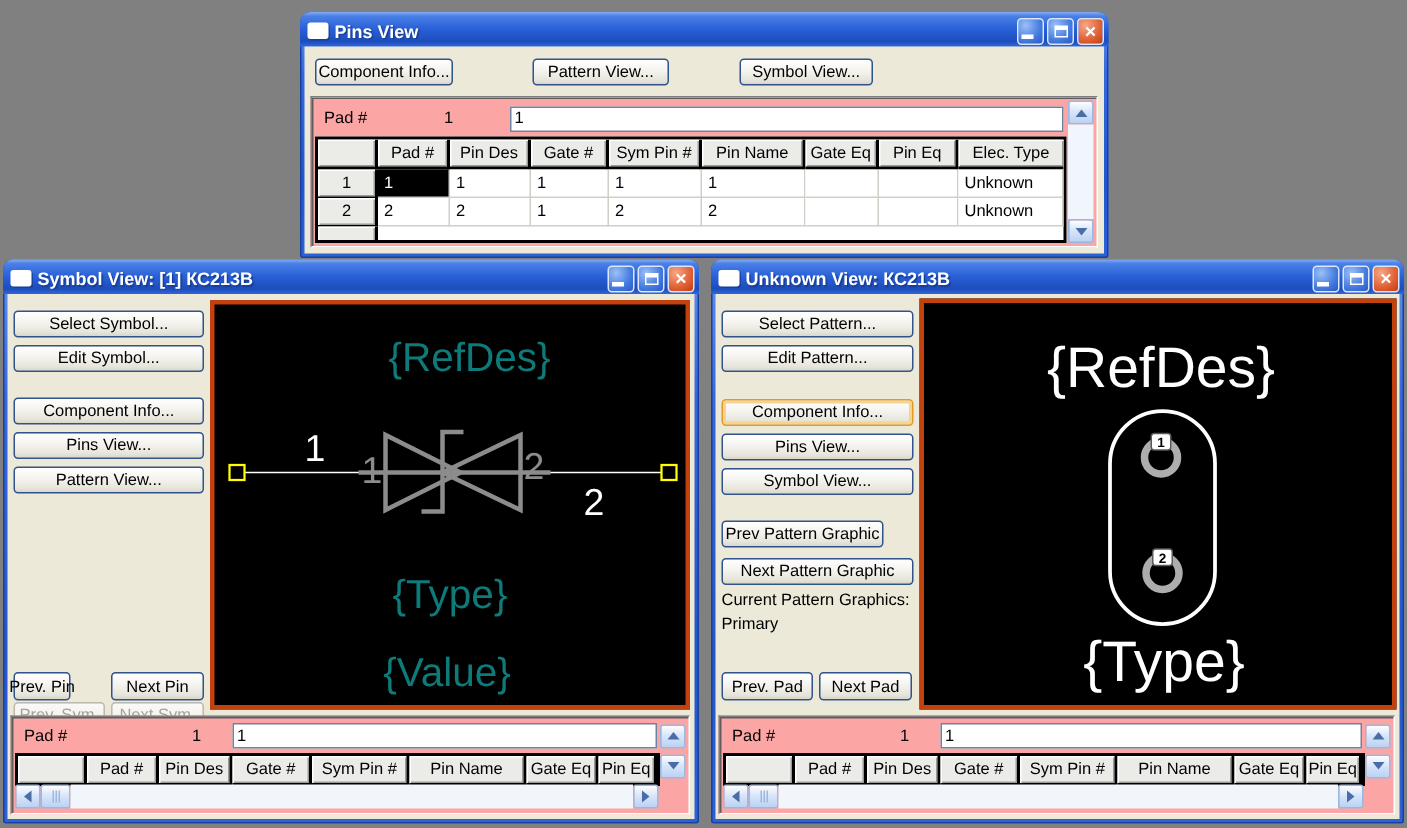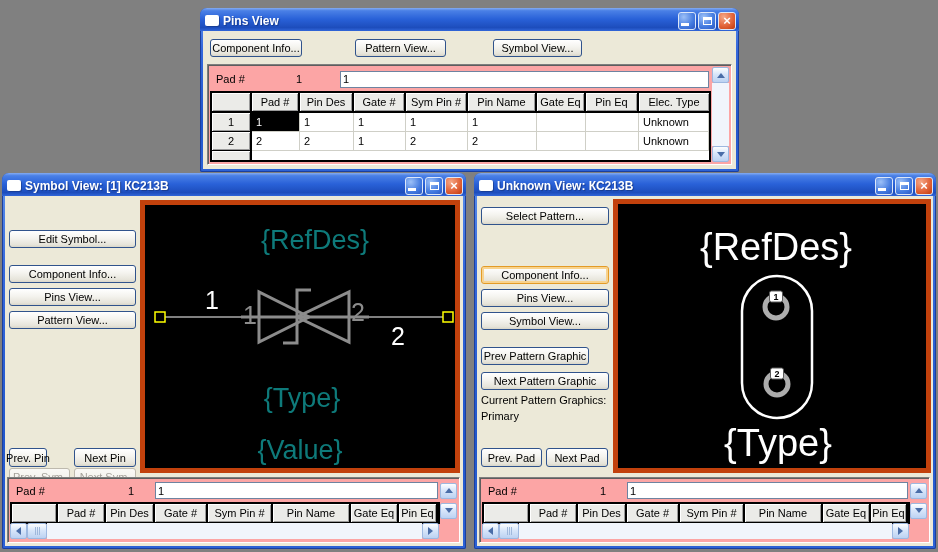--- a/index.html
+++ b/index.html
@@ -79,21 +79,21 @@
   .t-dn{width:0;height:0;border-left:4px solid transparent;border-right:4px solid transparent;border-top:5px solid #4A6DA8;}
   .t-l{width:0;height:0;border-top:4px solid transparent;border-bottom:4px solid transparent;border-right:5px solid #4A6DA8;}
   .t-r{width:0;height:0;border-top:4px solid transparent;border-bottom:4px solid transparent;border-left:5px solid #4A6DA8;}
   .h-thumb { width:20px; height:16px;
     background:linear-gradient(180deg,#FDFEFF,#D8E6FA 45%,#BCD2F2);
     border:1px solid #9DB8E0; border-radius:2px;
     display:flex; align-items:center; justify-content:center; gap:1px; }
   .h-thumb i { display:block; width:1px; height:8px; background:#9FB8DC; }
 
   
-  .canvas { position:absolute; background:#000; border:5px solid #c2410c; }
+  .canvas { position:absolute; background:#000; border:3px solid #c2410c; }
   svg text { font-family:"Liberation Sans", sans-serif; }
 
   
   .strip { position:absolute; display:flex; flex-direction:column; }
   .strip-r1 { display:flex; height:23px; align-items:center; }
   .strip-r2 { display:flex; height:21px; align-items:flex-start; }
   .strip-r3 { display:flex; height:18px; align-items:center; }
   .side-txt { position:absolute; font-size:11px; color:#000; }
 </style>
 </head>
@@ -191,20 +191,21 @@
           </div>
         <div class="cbtn blue">
             <div class="g-max"></div>
           </div>
         <div class="cbtn red">
             <span class="g-x">×</span>
           </div>
       </div>
     </div>
     <div class="win-body">
+      <div class="btn" style="left:4px; top:11px; width:127px;">Select Symbol...</div>
       <div class="btn" style="left:4px; top:34px; width:127px;">Edit Symbol...</div>
       <div class="btn" style="left:4px; top:69px; width:127px;">Component Info...</div>
       <div class="btn" style="left:4px; top:92px; width:127px;">Pins View...</div>
       <div class="btn" style="left:4px; top:115px; width:127px;">Pattern View...</div>
       <div class="btn disabled" style="left:4px; top:227px; width:61px;">Prev. Sym.</div>
       <div class="btn disabled" style="left:69px; top:227px; width:62px;">Next Sym.</div>
       <div class="btn" style="left:4px; top:252px; width:38px; height:19px;">Prev. Pin</div>
       <div class="btn" style="left:69px; top:252px; width:62px; height:19px;">Next Pin</div>
 
       <div class="canvas" style="left:135px; top:4px; width:320px; height:273px;">
@@ -280,20 +281,21 @@
         <div class="cbtn blue">
             <div class="g-max"></div>
           </div>
         <div class="cbtn red">
             <span class="g-x">×</span>
           </div>
       </div>
     </div>
     <div class="win-body">
       <div class="btn" style="left:4px; top:11px; width:128px;">Select Pattern...</div>
+      <div class="btn" style="left:4px; top:34px; width:128px;">Edit Pattern...</div>
       <div class="btn focused" style="left:4px; top:70px; width:128px;">Component Info...</div>
       <div class="btn" style="left:4px; top:93px; width:128px;">Pins View...</div>
       <div class="btn" style="left:4px; top:116px; width:128px;">Symbol View...</div>
       <div class="btn" style="left:4px; top:151px; width:108px;">Prev Pattern Graphic</div>
       <div class="btn" style="left:4px; top:176px; width:128px;">Next Pattern Graphic</div>
       <div class="side-txt" style="left:4px; top:198px;">Current Pattern Graphics:</div>
       <div class="side-txt" style="left:4px; top:214px;">Primary</div>
       <div class="btn" style="left:4px; top:252px; width:61px; height:19px;">Prev. Pad</div>
       <div class="btn" style="left:69px; top:252px; width:62px; height:19px;">Next Pad</div>
 

